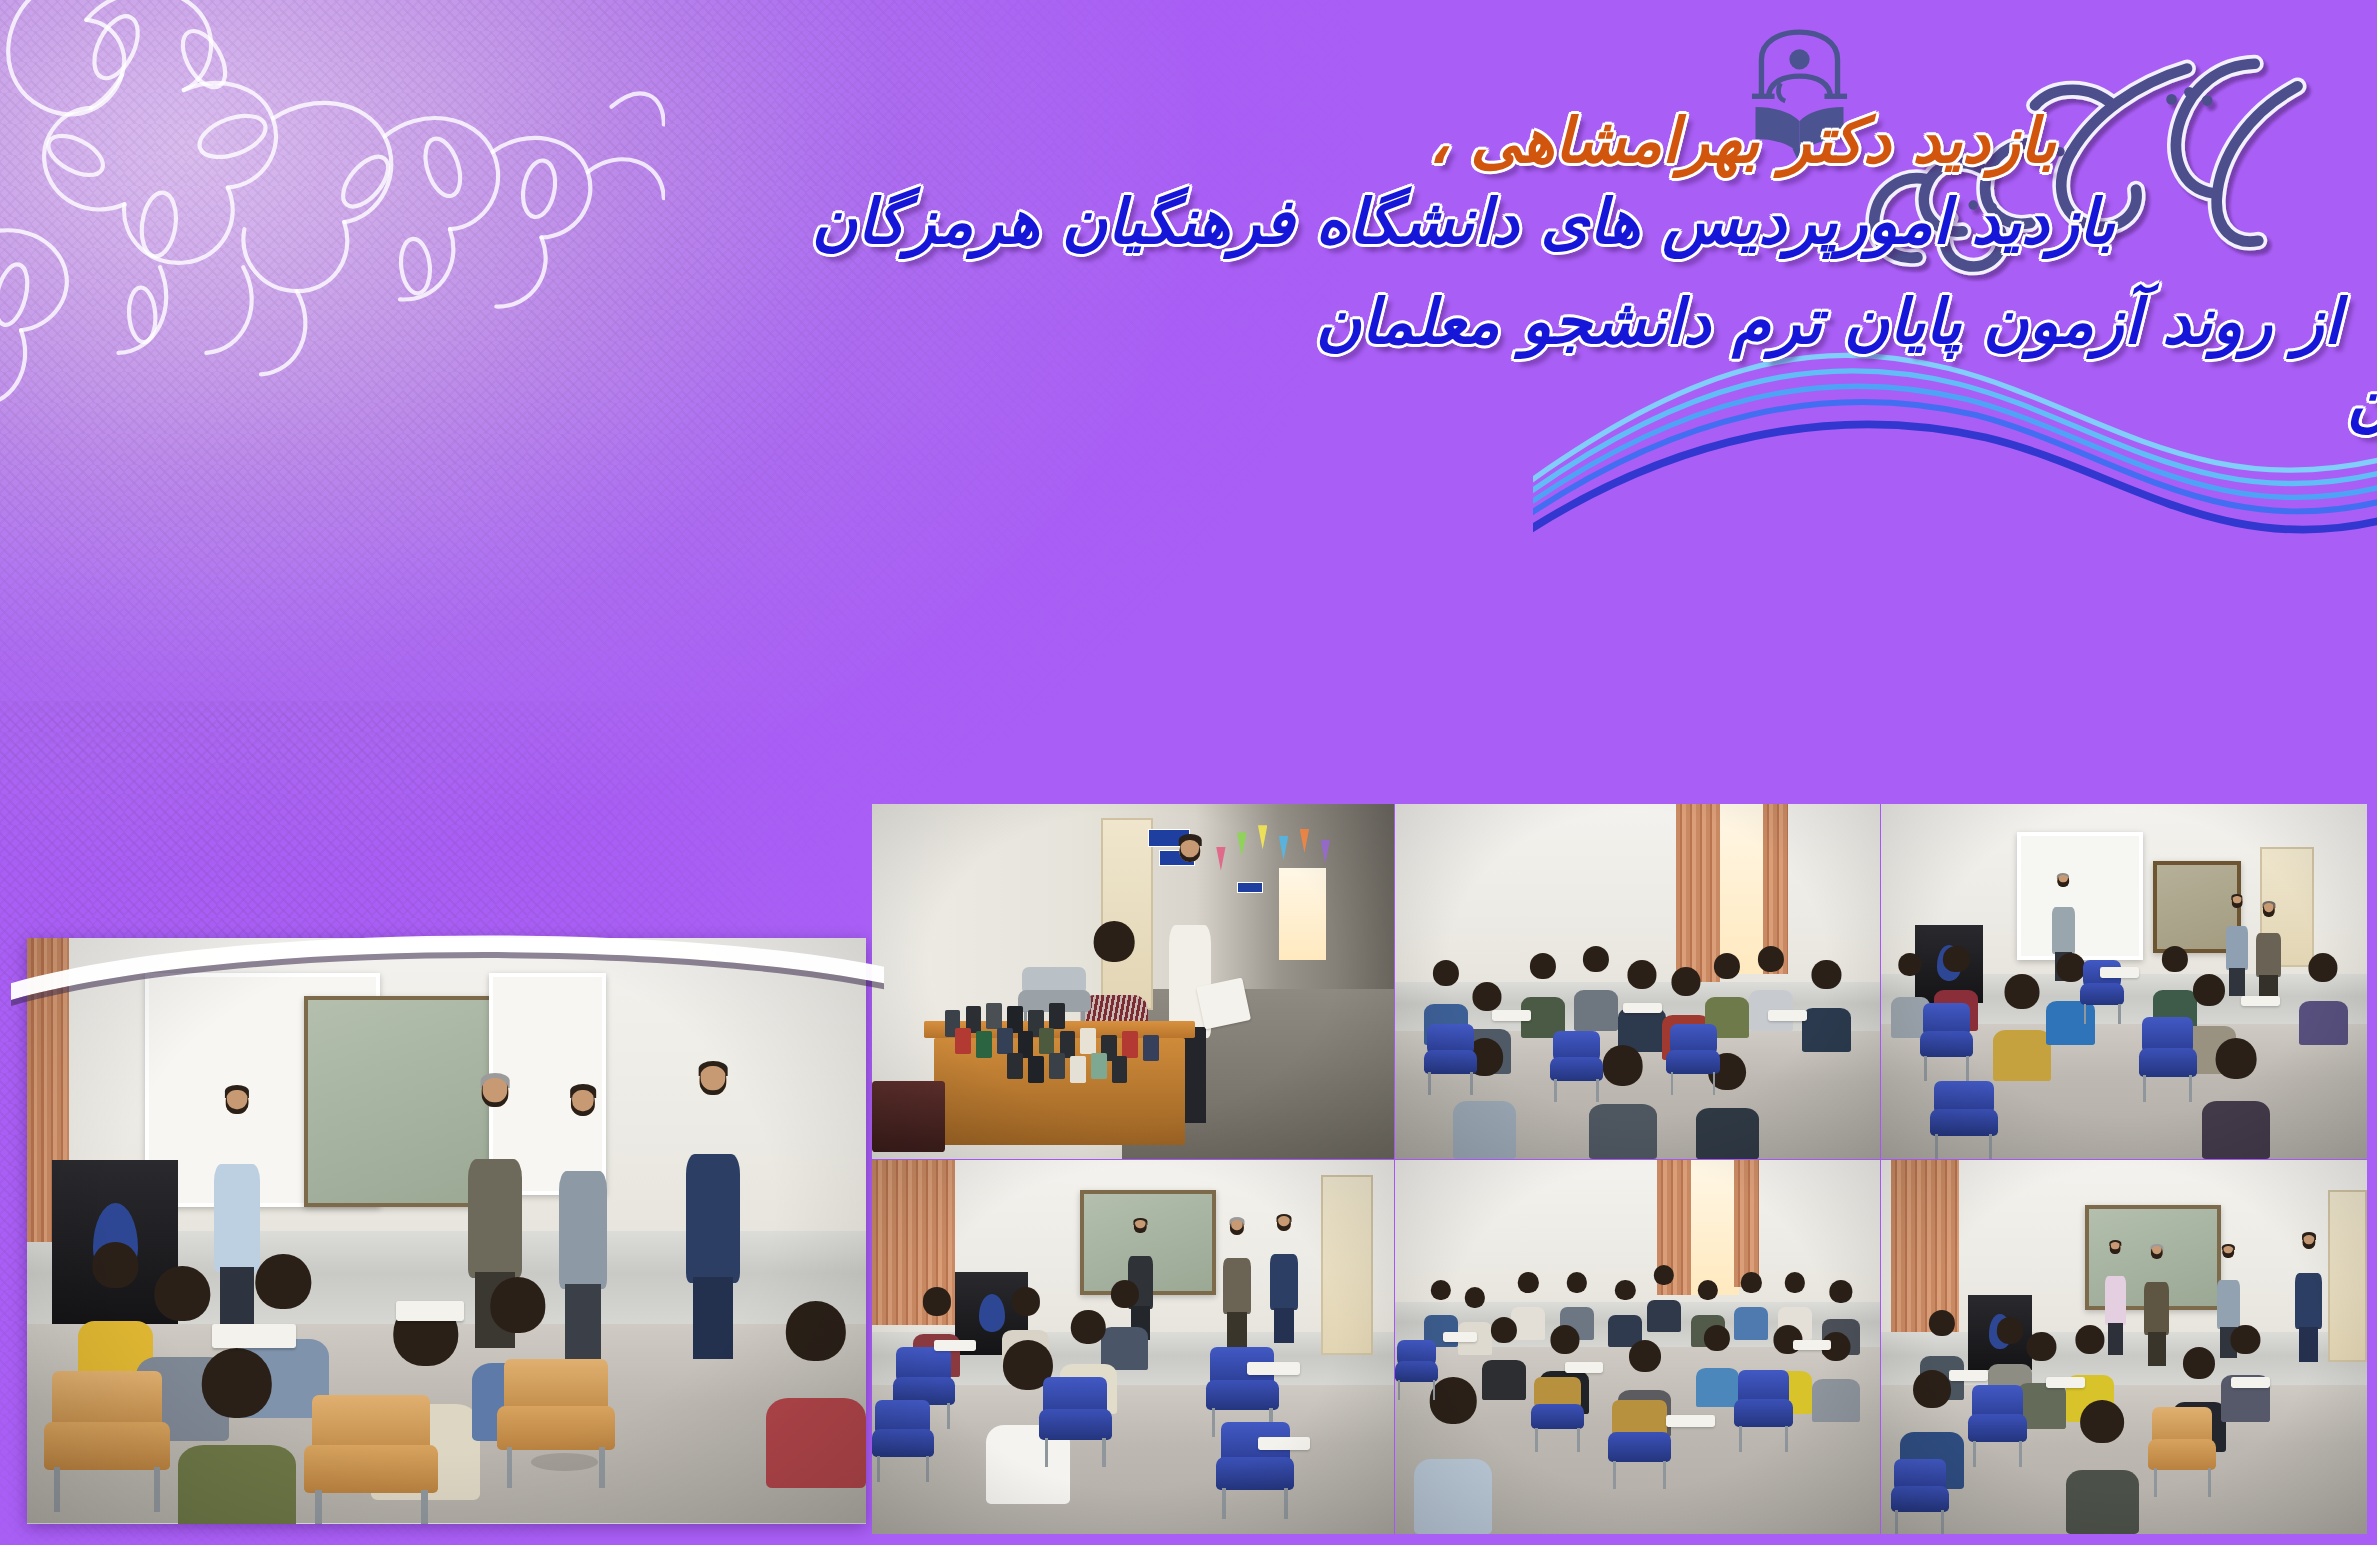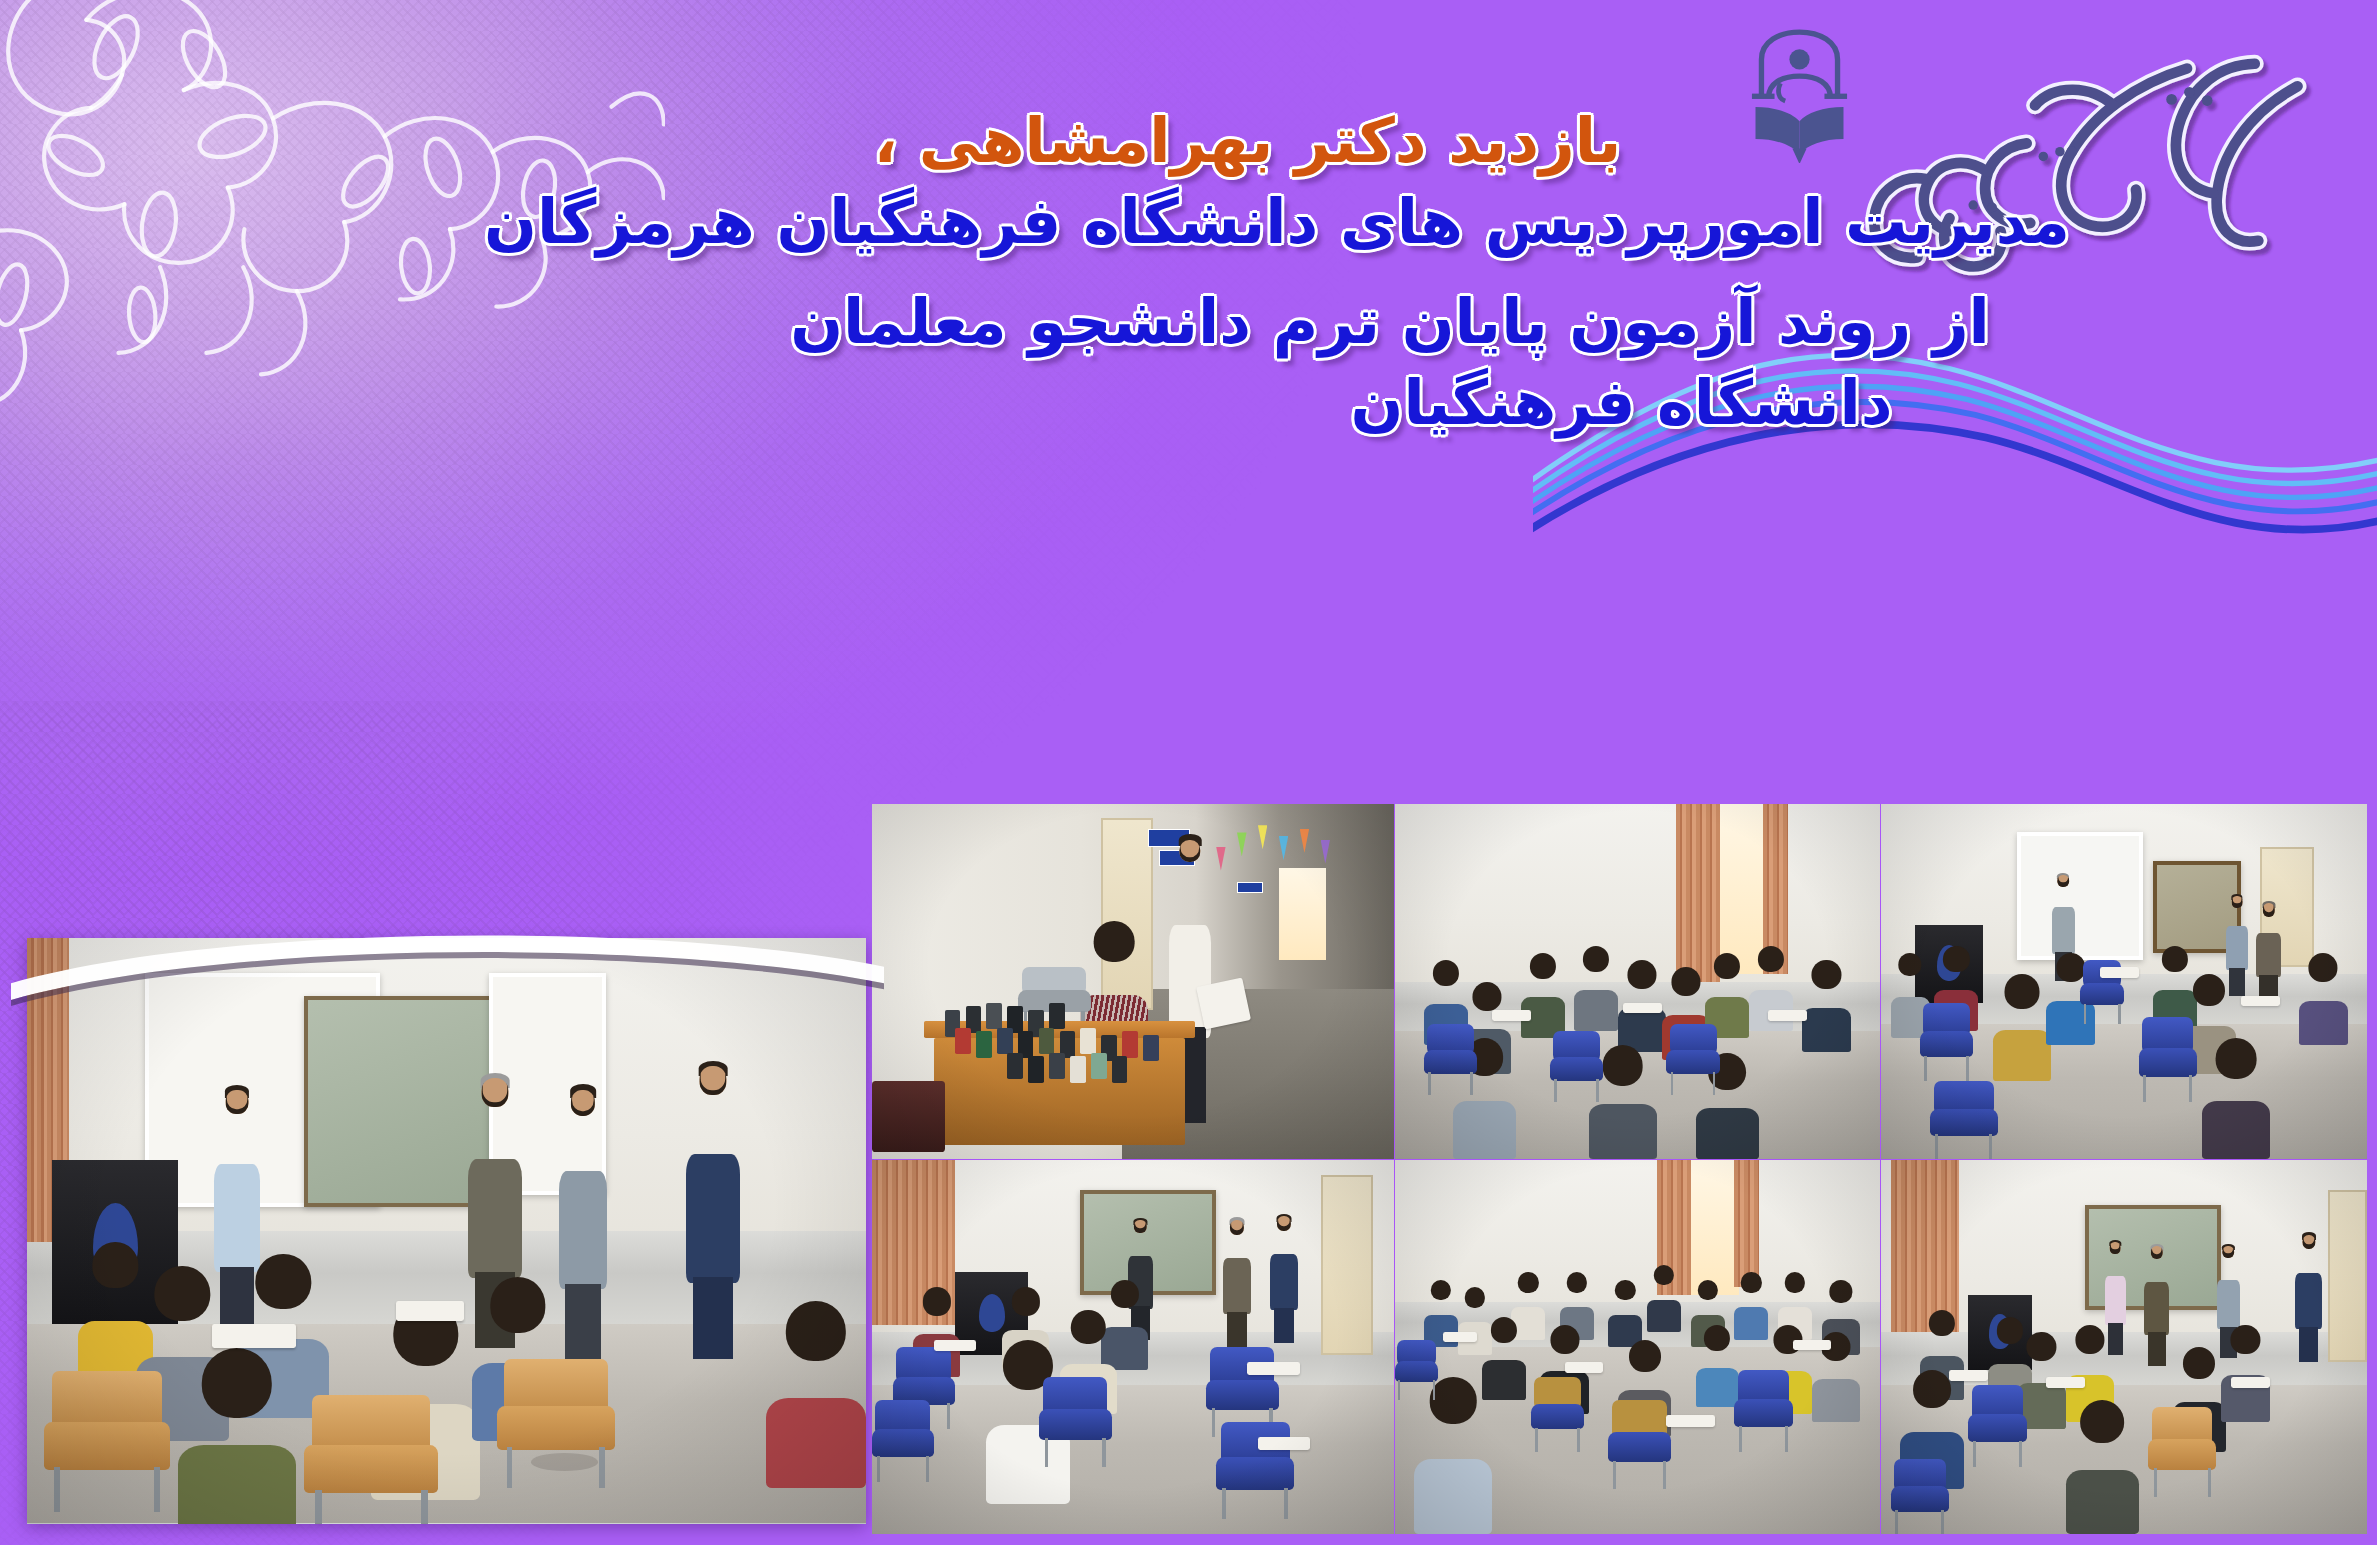--- a/index.html
+++ b/index.html
@@ -72,21 +72,21 @@
     letter-spacing:-0.6px;
     text-shadow:
       1.8px 1.8px 0 #ffffff, 2.4px 3px 1.8px rgba(60,30,90,.45),
       -0.6px -0.6px 0 rgba(255,255,255,.7);
     direction:rtl;
   }
 
   
   .headline{
     position:absolute;right:369px;top:101px;width:1569px;
-    direction:rtl;text-align:center;
+    direction:rtl;font-style:italic;
   }
   .h-line{
     display:block;
     font-weight:bold;
     line-height:1.30;
     white-space:nowrap;
     letter-spacing:-1.2px;
   }
   .h1{
     font-size:62px;color:#d2550d;
@@ -321,21 +321,21 @@
               <circle cx="258" cy="300" r="8"></circle>
           </g>
         </g>
       </svg>
     </div>
 
   </div>
 
   <div class="headline">
     <span class="h-line h1">بازدید دکتر بهرامشاهی ،</span>
-    <span class="h-line h2">مدیریت امورپردیس های دانشگاه فرهنگیان هرمزگان</span>
+    <span class="h-line h2">بازدید امورپردیس های دانشگاه فرهنگیان هرمزگان</span>
     <span class="h-line h3">از روند آزمون  پایان ترم دانشجو معلمان</span>
     <span class="h-line h4">دانشگاه فرهنگیان</span>
   </div>
 
 
   <div class="main-photo-wrap">
     <div class="curve-top">
       <svg viewBox="0 0 1468 230" preserveAspectRatio="none">
         <path d="M0 0 L1468 0 L1468 120 C1100 48 360 48 0 148 Z" fill="none"></path>
         <path d="M0 150 C360 48 1100 48 1468 122 L1468 150 C1100 76 360 76 0 178 Z" fill="#ffffff" opacity=".97"></path>

